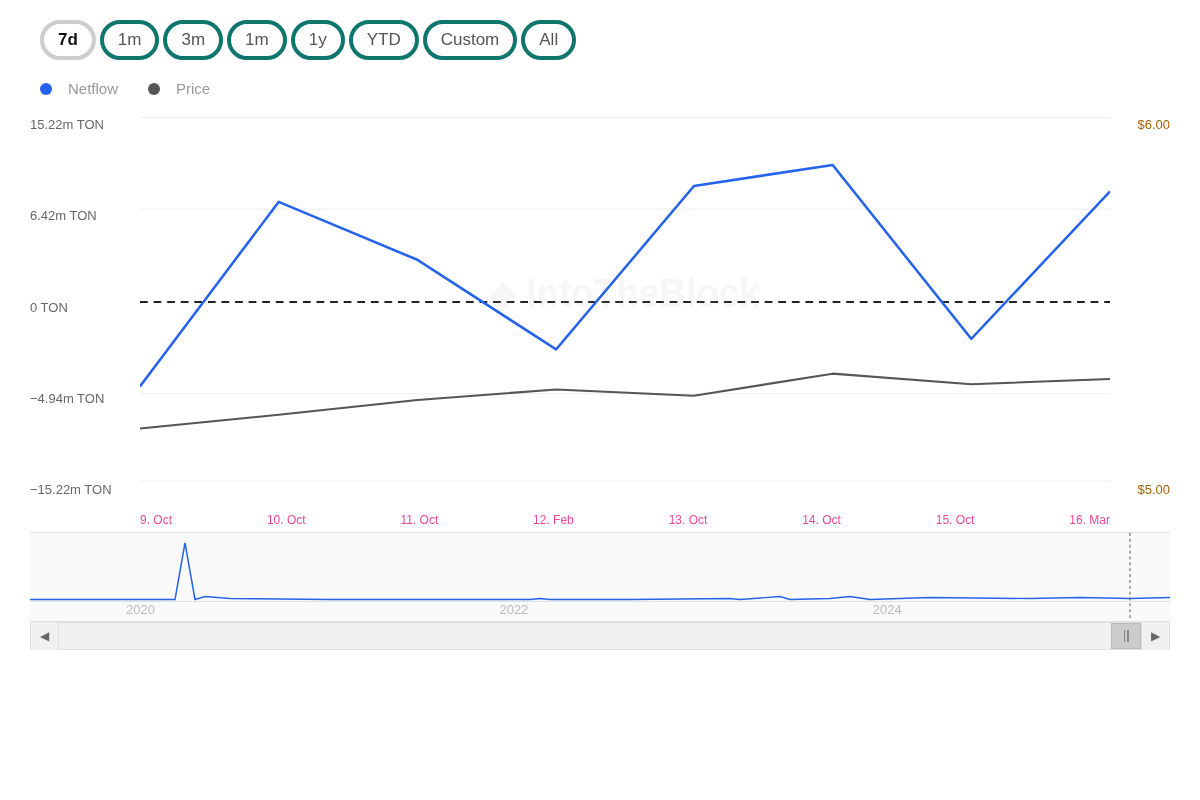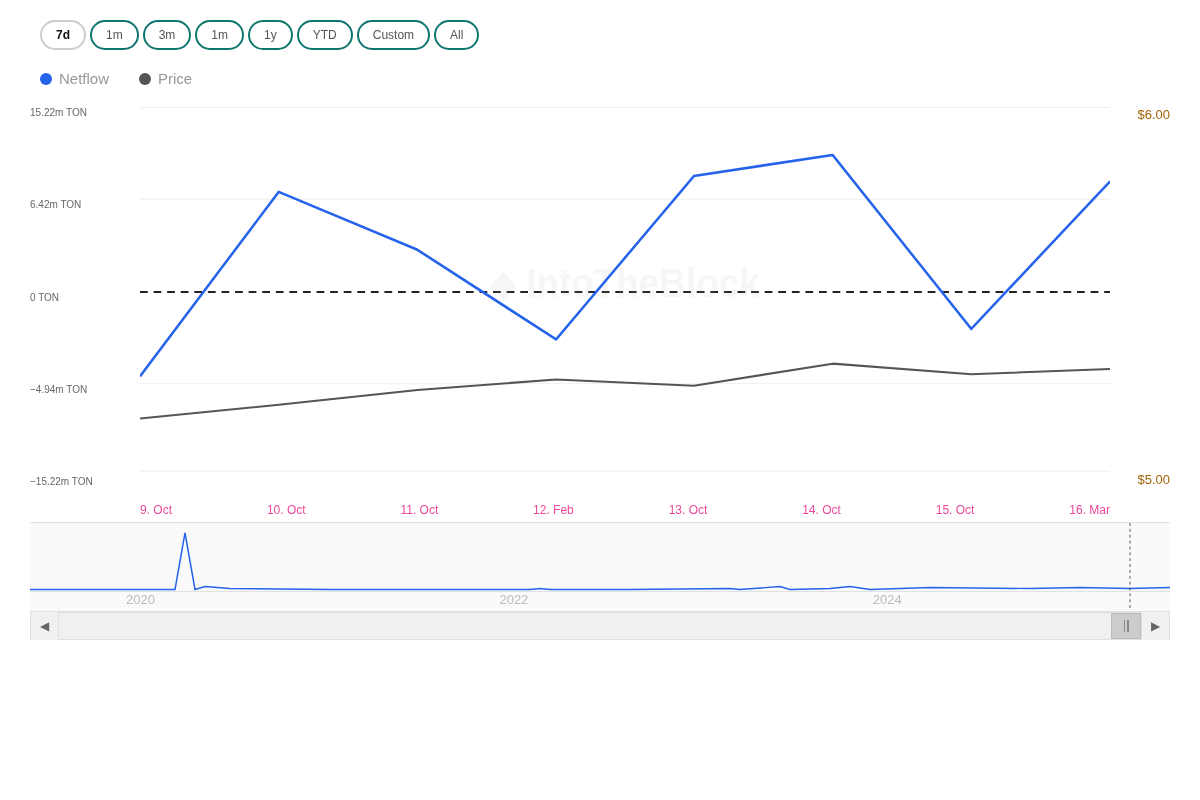--- a/index.html
+++ b/index.html
@@ -2,34 +2,34 @@
 <html><head>
   <meta charset="utf-8">
   <style>
     * { margin: 0; padding: 0; box-sizing: border-box; }
     body { background: #fff; font-family: -apple-system, BlinkMacSystemFont, 'Segoe UI', sans-serif; width: 1200px; height: 800px; overflow: hidden; }
 
     .container { width: 1200px; height: 800px; background: #fff; position: relative; padding: 20px 30px 0 30px; }
 
     
     .time-buttons { display: flex; align-items: center; gap: 4px; margin-bottom: 20px; margin-left: 10px; }
-    .time-btn { padding: 6px 14px; border-radius: 20px; border: 2px solid #0f766e; background: #fff; font-size: 12px; color: #555; cursor: pointer; font-weight: 400; text-align: right; }
+    .time-btn { padding: 6px 14px; border-radius: 20px; border: 4px solid #0f766e; background: #fff; font-size: 17px; color: #555; cursor: pointer; font-weight: 400; text-align: right; }
     .time-btn.active { background: #fff; font-weight: 700; color: #111; border-color: #ccc; }
 
     
     .legend { display: flex; align-items: center; gap: 30px; margin-left: 10px; margin-bottom: 10px; }
-    .legend-item { display: flex; align-items: center; gap: 7px; font-size: 15px; color: #999; }
+    .legend-item { display: flex; align-items: center; gap: 16px; font-size: 15px; color: #999; }
     .legend-dot { width: 12px; height: 12px; border-radius: 50%; }
     .legend-dot.blue { background: #2563eb; }
     .legend-dot.gray { background: #555; }
 
     .chart-main { position: relative; width: 100%; height: 420px; }
 
     
-    .y-axis-left { position: absolute; left: 0; top: 0; height: 100%; display: flex; flex-direction: column; justify-content: space-between; font-size: 10px; color: #666; padding: 10px 0 30px 0; width: 110px; }
+    .y-axis-left { position: absolute; left: 0; top: 0; height: 100%; display: flex; flex-direction: column; justify-content: space-between; font-size: 13px; color: #666; padding: 10px 0 30px 0; width: 110px; }
     .y-label { white-space: nowrap; }
 
     
     .y-axis-right { position: absolute; right: 0; top: 0; height: 100%; display: flex; flex-direction: column; justify-content: space-between; font-size: 13px; color: #a16207; padding: 10px 0 30px 0; width: 55px; text-align: right; }
 
     
     .chart-svg-container { position: absolute; left: 110px; right: 60px; top: 0; bottom: 30px; }
     .chart-svg-container svg { width: 100%; height: 100%; }
 
     

